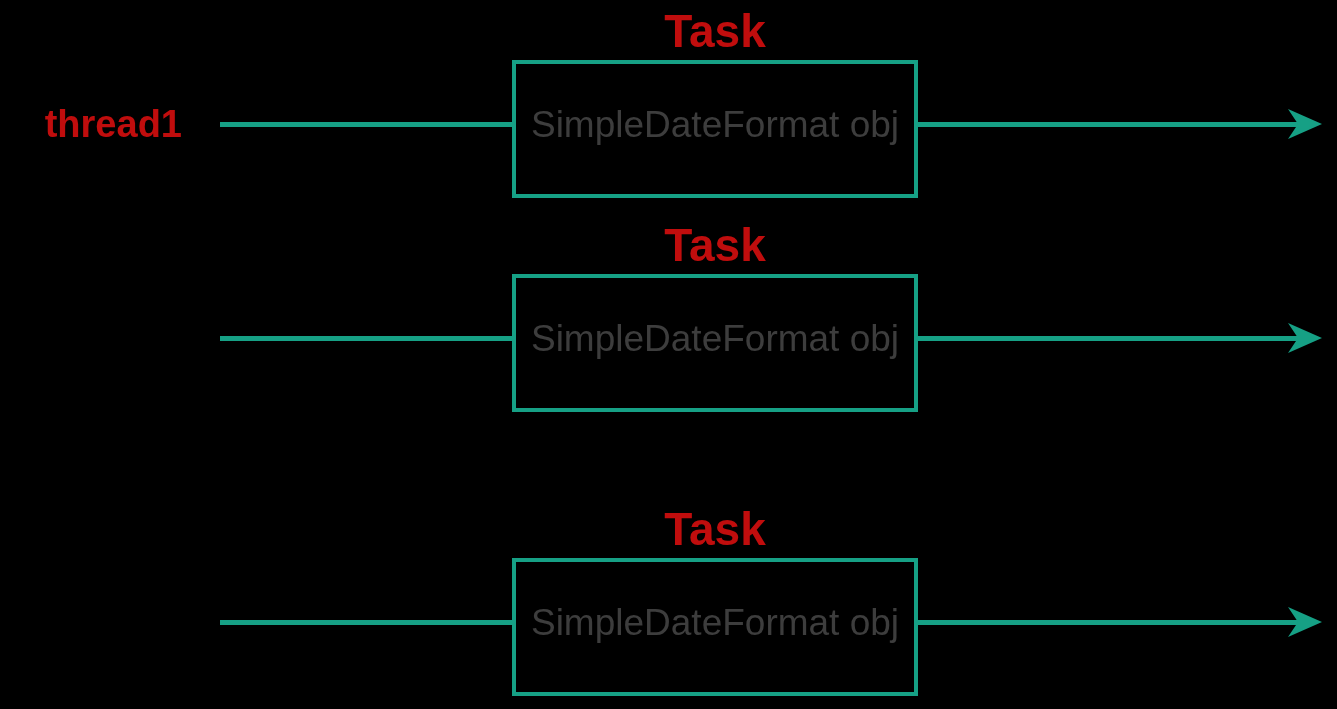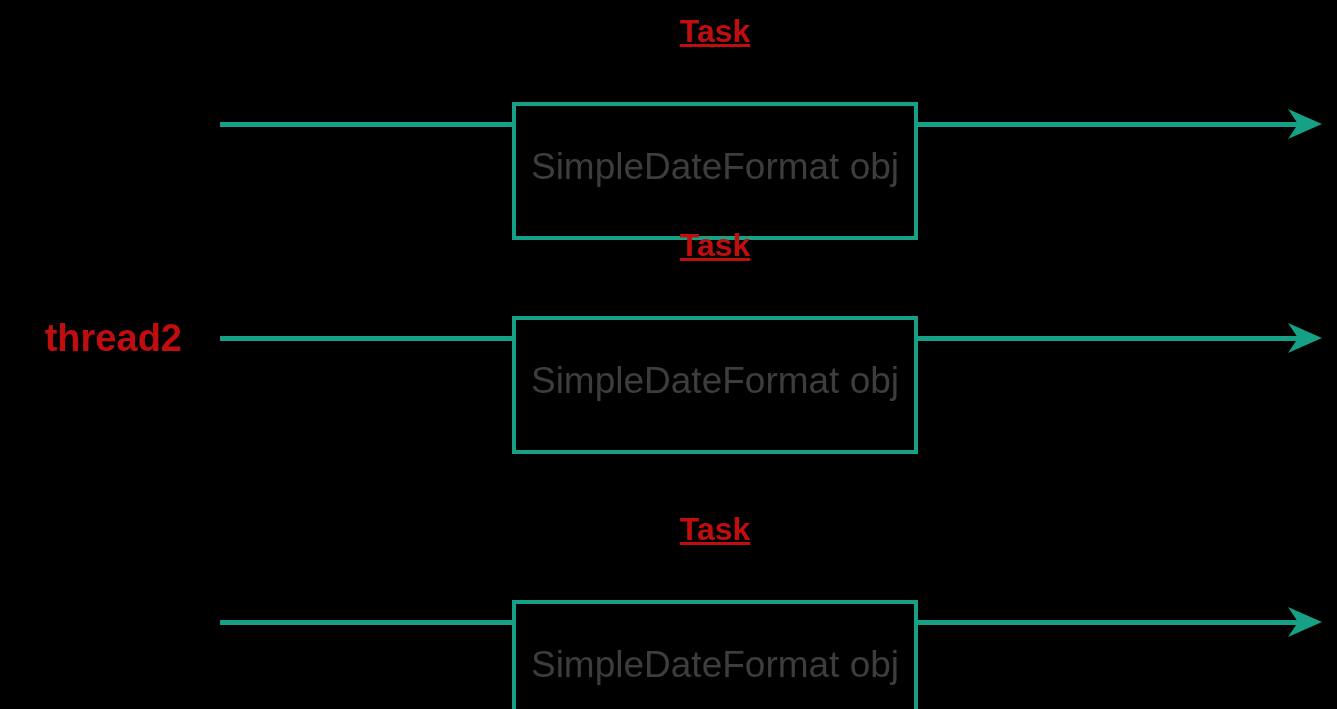--- a/index.html
+++ b/index.html
@@ -61,64 +61,62 @@
     left:512px;
     top:52px;
     width:398px;
     height:130px;
     border:4px solid var(--teal);
     background:var(--bg);
     display:flex;
     align-items:center;
     justify-content:center;
     z-index:2;
-    margin-top:42px;
   }
   .object-label{
     font-size:37px;
     color:var(--gray);
     position:relative;
     top:-4px;
     white-space:nowrap;
   }
   .task-label{
     position:absolute;
     left:512px;
     top:0;
     width:406px;
     text-align:center;
-    font-size:32px;
+    font-size:46px;
     font-weight:bold;
     line-height:46px;
     color:var(--red);
     z-index:3;
-    text-decoration:underline;
   }
 </style>
 </head>
 <body>
 
 <div class="canvas">
 
   <div class="row row-1">
     <div class="task-label">Task</div>
+    <div class="thread-label">thread1</div>
     <div class="flow-line"></div>
     <div class="arrowhead">
       <svg width="36" height="34" viewBox="0 0 36 34" xmlns="http://www.w3.org/2000/svg">
         <polygon points="0,2 34,17 0,32 10,17" fill="currentColor"></polygon>
       </svg>
     </div>
     <div class="task-box">
       <span class="object-label">SimpleDateFormat obj</span>
     </div>
   </div>
 
   <div class="row row-2">
     <div class="task-label">Task</div>
-    <div class="thread-label">thread2</div>
     <div class="flow-line"></div>
     <div class="arrowhead">
       <svg width="36" height="34" viewBox="0 0 36 34" xmlns="http://www.w3.org/2000/svg">
         <polygon points="0,2 34,17 0,32 10,17" fill="currentColor"></polygon>
       </svg>
     </div>
     <div class="task-box">
       <span class="object-label">SimpleDateFormat obj</span>
     </div>
   </div>

